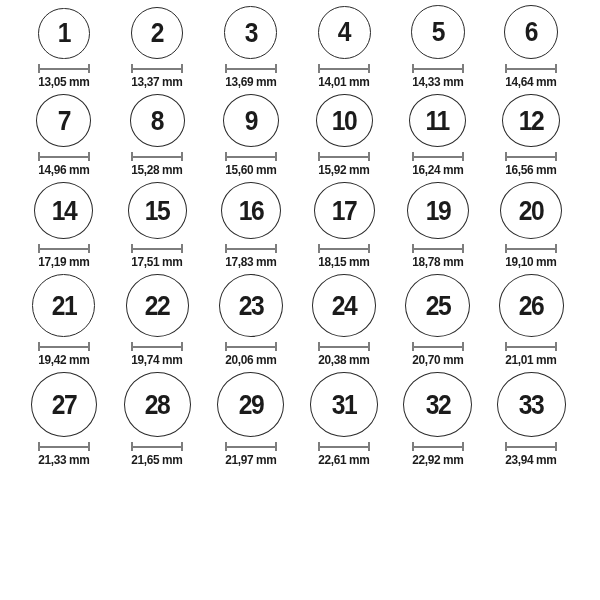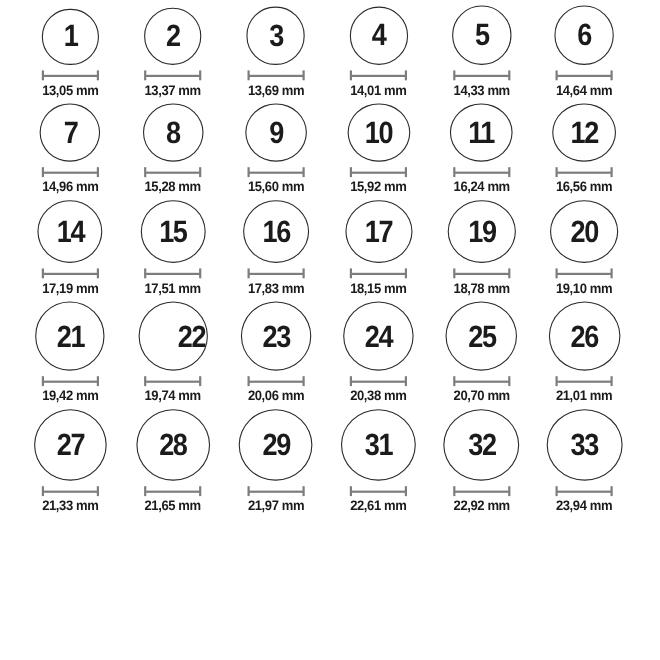--- a/index.html
+++ b/index.html
@@ -303,21 +303,21 @@
     </div>
     <div class="measure">
       <span class="tick left"></span>
       <span class="hline"></span>
       <span class="tick right"></span>
     </div>
     <div class="label">19,42 mm</div>
   </div>
 
   <div class="cell">
-    <div class="circle" style="width: 63.3px; height: 63.3px; justify-content: flex-end;">
+    <div class="circle" style="width: 63.3px; height: 63.3px;">
       <span class="num">22</span>
     </div>
     <div class="measure">
       <span class="tick left"></span>
       <span class="hline"></span>
       <span class="tick right"></span>
     </div>
     <div class="label">19,74 mm</div>
   </div>
 

